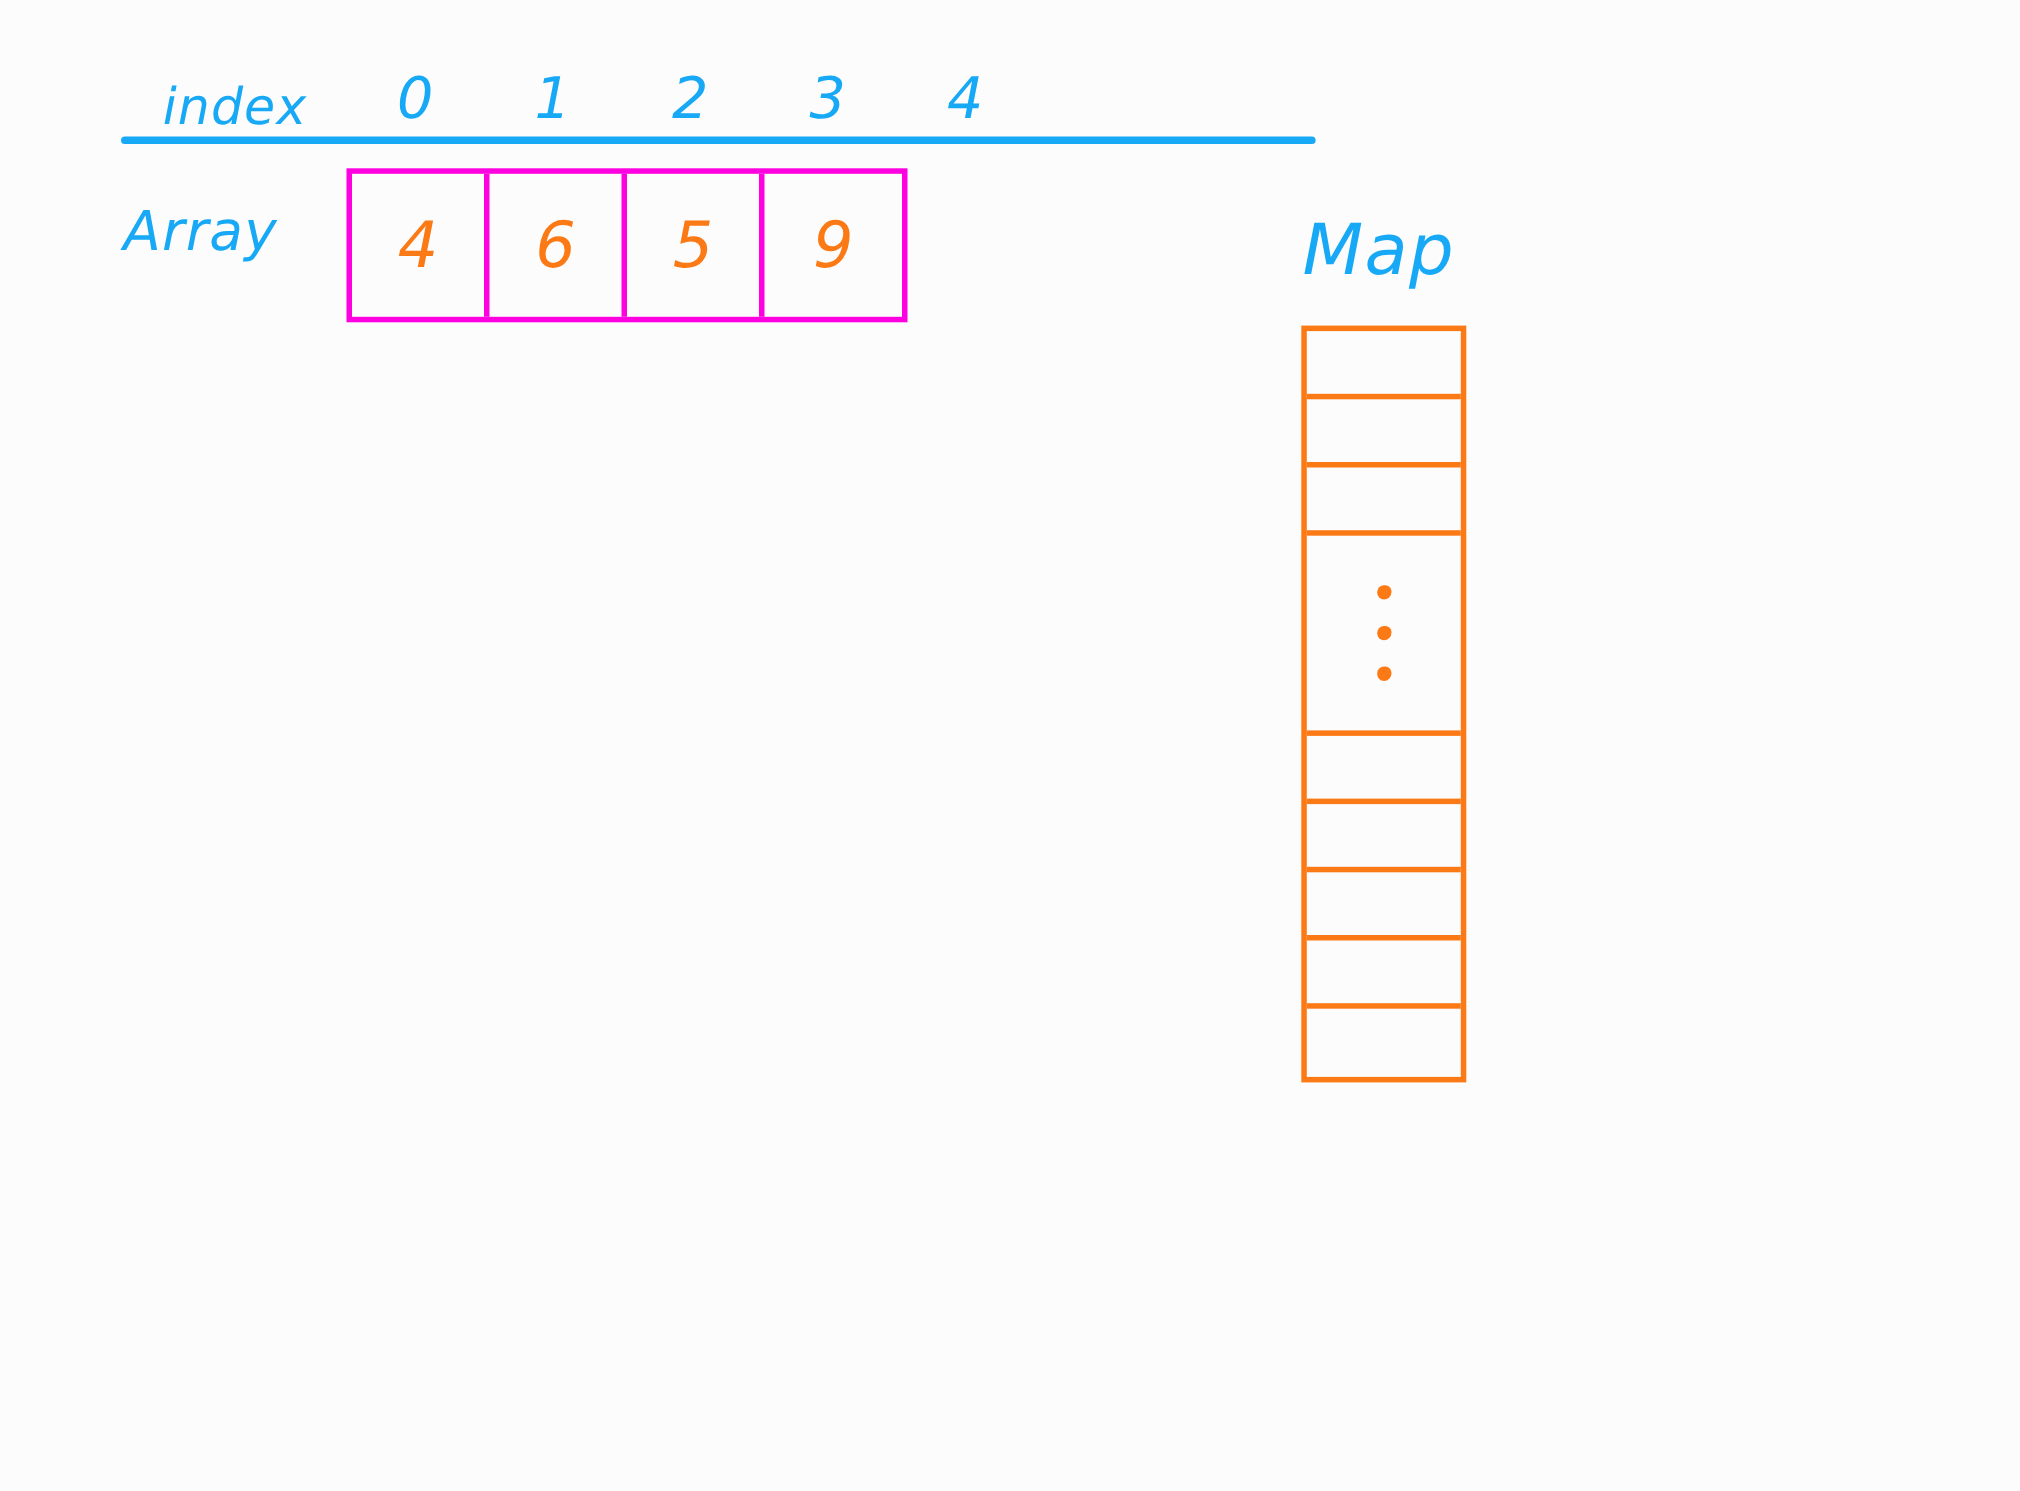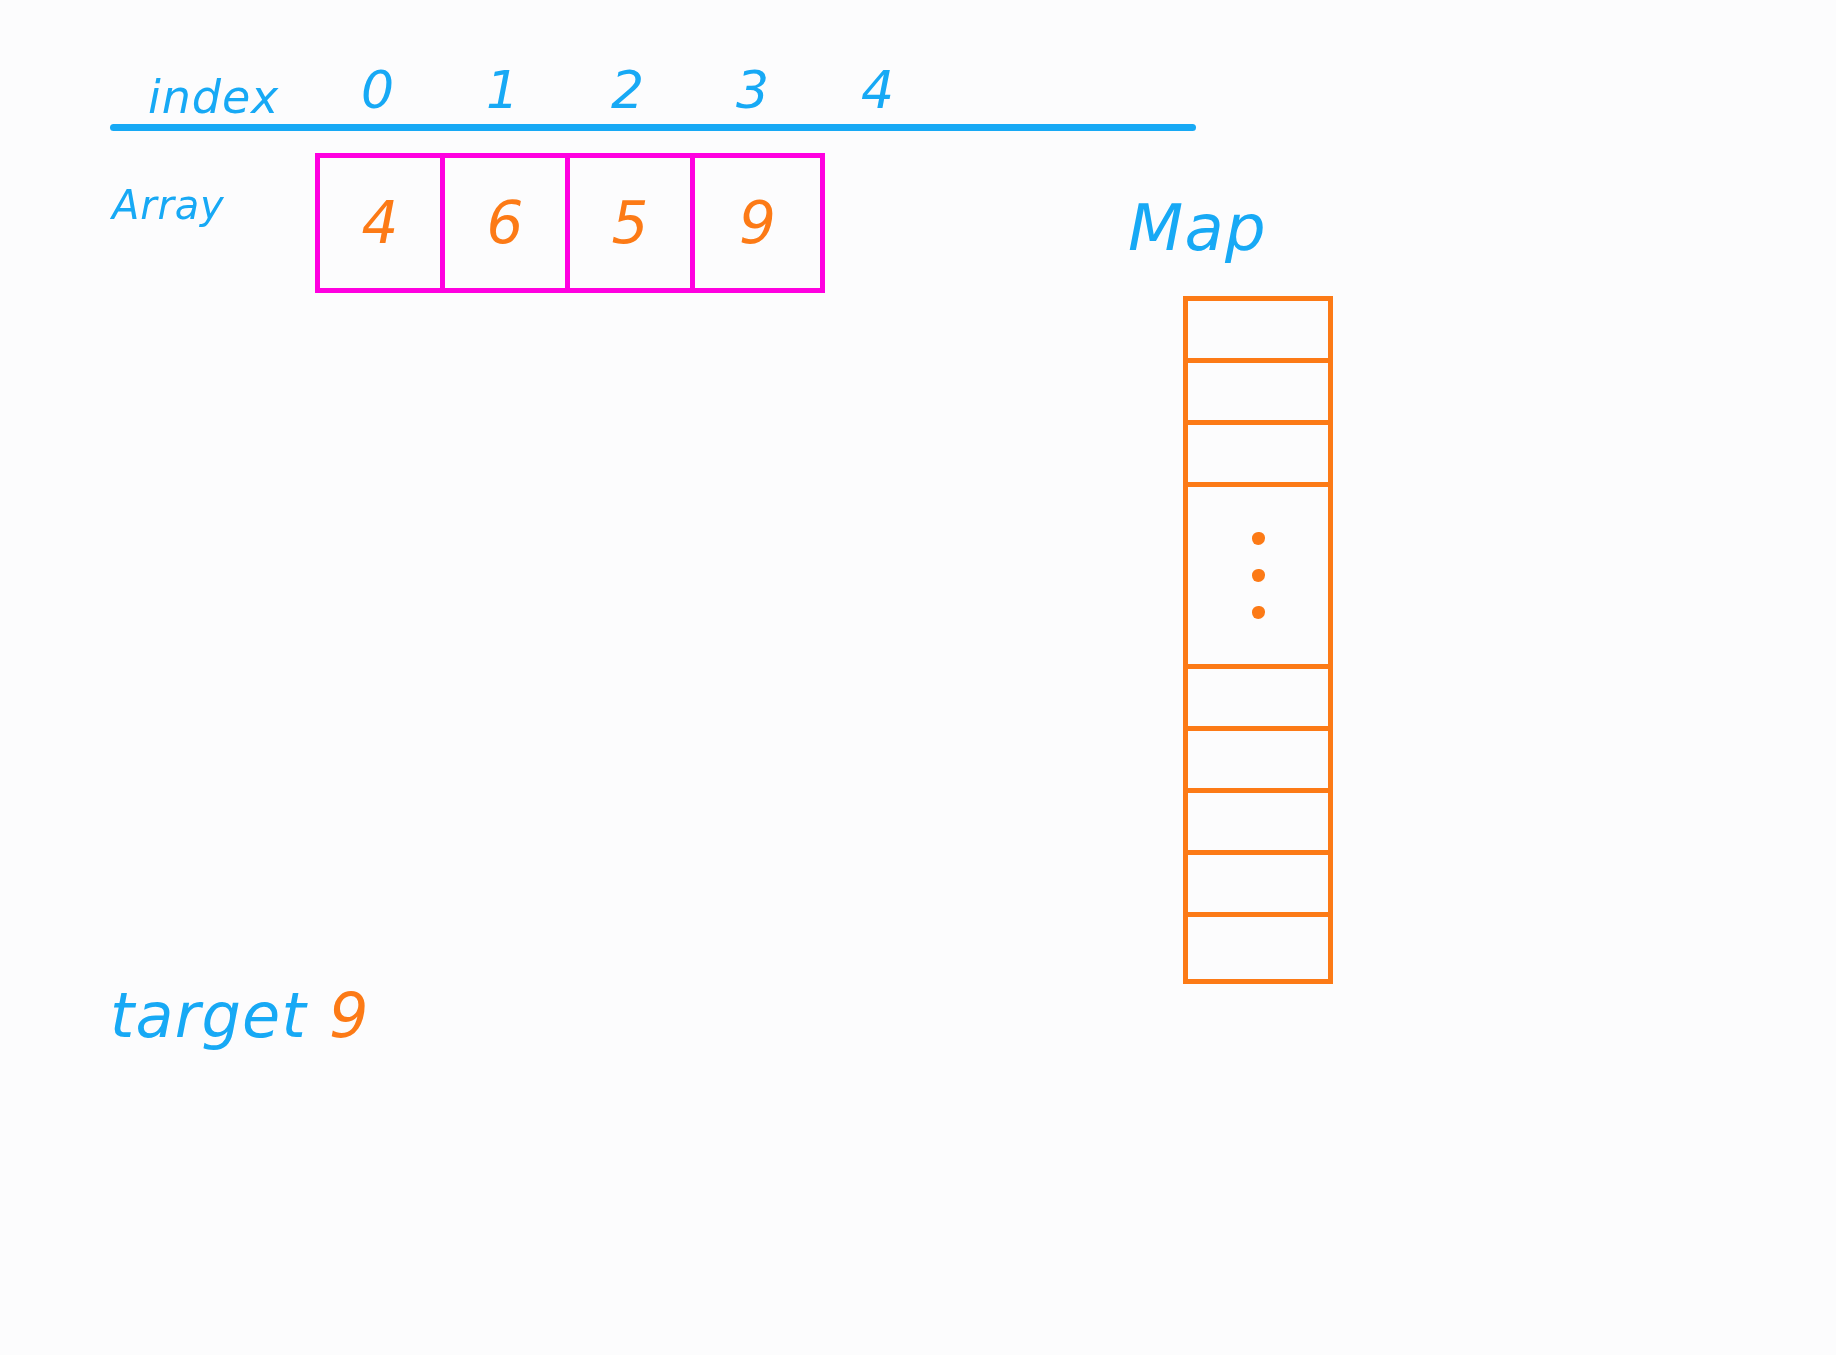--- a/index.html
+++ b/index.html
@@ -61,21 +61,21 @@
     text-align: center;
     font-size: 52px;
     line-height: 1;
   }
 
   
   #array-label {
     position: absolute;
     left: 112px;
     top: 185px;
-    font-size: 40px;
+    font-size: 50px;
     line-height: 1;
   }
 
   #array-row {
     position: absolute;
     left: 315px;
     top: 153px;
     height: 140px;
     display: flex;
     border: 5px solid #FF00E0;
@@ -107,21 +107,21 @@
     white-space: nowrap;
   }
   #target-value {
     margin-left: 22px;
     font-size: 62px;
   }
 
   
   #map-label {
     position: absolute;
-    left: 1128px;
+    left: 1184px;
     top: 196px;
     font-size: 64px;
     line-height: 1;
   }
 
   #map-table {
     position: absolute;
     left: 1183px;
     top: 296px;
     width: 150px;
@@ -169,23 +169,20 @@
 
   <div class="hand blue" id="array-label">Array</div>
 
   <div id="array-row">
     <div class="array-cell">4</div>
     <div class="array-cell">6</div>
     <div class="array-cell">5</div>
     <div class="array-cell">9</div>
   </div>
 
-  <div id="target-block">
-    <span class="hand blue">target</span><span class="hand orange" id="target-value">9</span>
-  </div>
 
   <div class="hand blue" id="map-label">Map</div>
 
   <div id="map-table">
     <div class="map-cell normal"></div>
     <div class="map-cell normal"></div>
     <div class="map-cell normal"></div>
     <div class="map-cell ellipsis">
       <span class="dot"></span>
       <span class="dot"></span>

